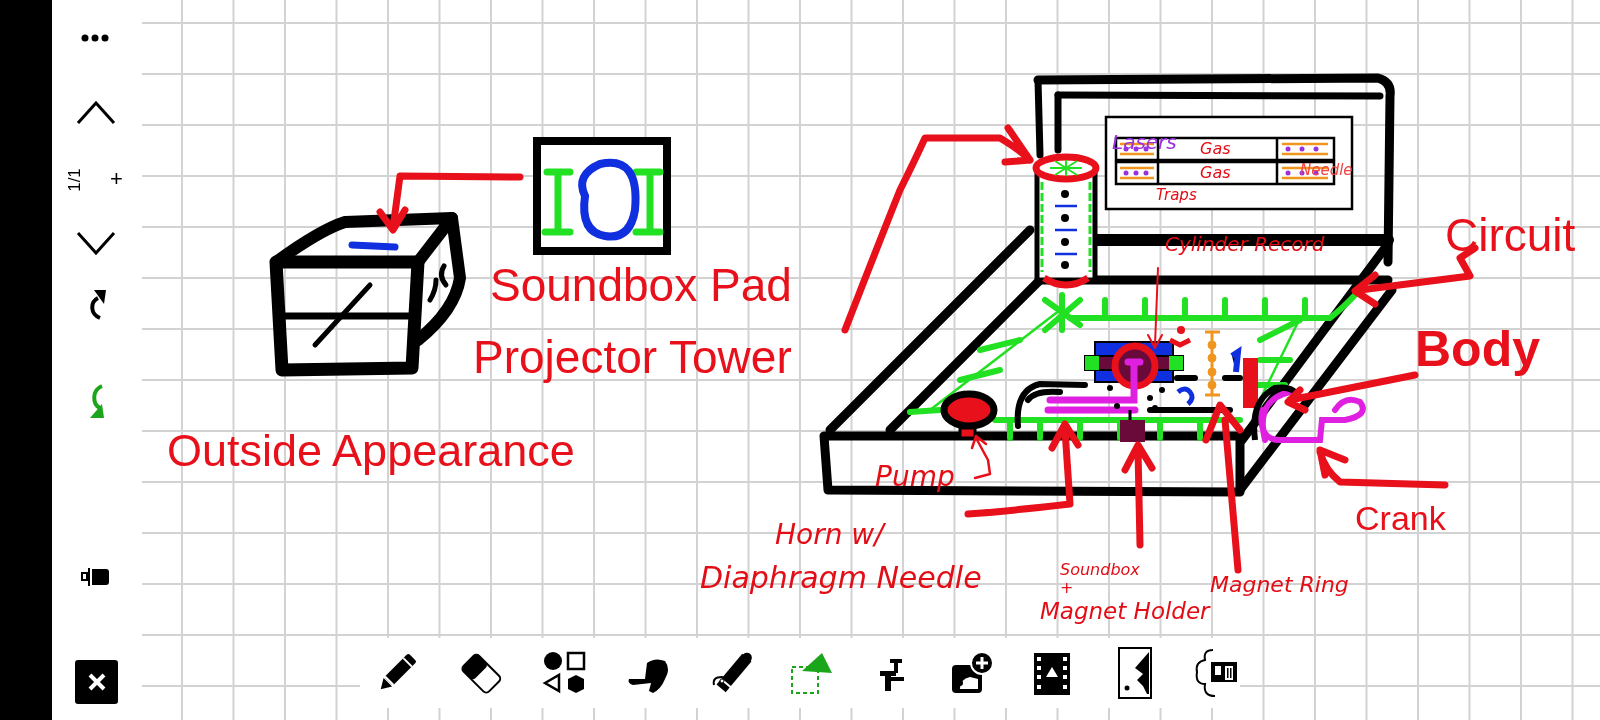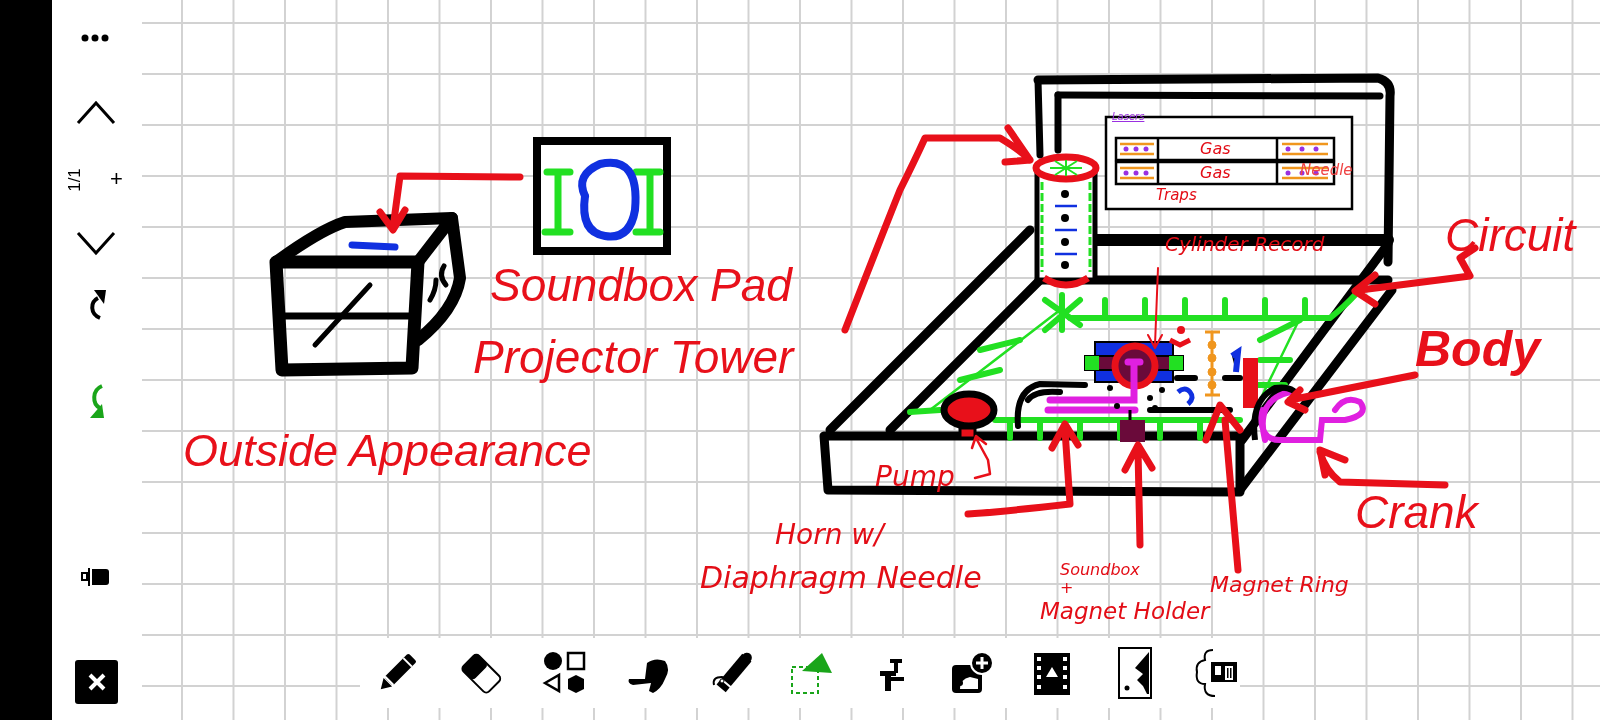--- a/index.html
+++ b/index.html
@@ -14,21 +14,21 @@
     background-size:51.5px 51px;
     background-position:39px 22px;
   }
   .rail-btn { position:absolute; left:70px; width:54px; height:40px; display:flex; align-items:center; justify-content:center; cursor:pointer; }
   .page-indicator { position:absolute; left:60px; top:160px; width:30px; height:40px; display:flex; align-items:center; justify-content:center; transform:rotate(-90deg); font-size:17px; color:#000; }
   .page-add { position:absolute; left:110px; top:168px; font-size:22px; color:#000; line-height:22px; }
   .close-btn { position:absolute; left:75px; top:660px; width:43px; height:44px; background:#000; border-radius:3px; display:flex; align-items:center; justify-content:center; }
   .toolbar { position:absolute; left:360px; top:638px; width:880px; height:70px; background:#fff; }
   .tool { position:absolute; top:8px; width:54px; height:54px; display:flex; align-items:center; justify-content:center; cursor:pointer; }
   .drawing { position:absolute; left:0; top:0; width:1600px; height:720px; pointer-events:none; }
-  .label { position:absolute; color:#e8101a; white-space:nowrap;font-style:italic; }
+  .label { position:absolute; color:#e8101a; white-space:nowrap; }
   .hand { font-family:"DejaVu Sans", sans-serif; font-style:italic; color:#e30d16; }
 </style>
 </head>
 <body>
 
 <div class="left-strip"></div>
 <div class="canvas"></div>
 
 <div class="side-rail"></div>
 
@@ -309,31 +309,31 @@
     <path d="M1475 248 L1460 258 L1470 276 L1360 290 M1375 275 L1355 291 L1375 304"></path>
     <path d="M1415 375 L1290 400 M1300 390 L1288 402 L1305 410"></path>
     <path d="M1445 485 L1340 482 Q1325 470 1320 452 M1325 475 L1320 450 L1345 460"></path>
     <path d="M1158 268 L1155 345 M1148 335 L1155 348 L1162 335" stroke-width="2"></path>
     <path d="M975 478 L990 474 L988 460 L976 438 M972 448 L976 436 L986 444" stroke-width="2.5"></path>
   </g>
 </svg>
 
 <div class="label" style="left:490px; top:258px; font-size:46px;">Soundbox Pad</div>
 <div class="label" style="left:473px; top:330px; font-size:46px;">Projector Tower</div>
-<div class="label" style="left:183px; top:425px; font-size:45px;">Outside Appearance</div>
+<div class="label" style="left:167px; top:425px; font-size:45px;">Outside Appearance</div>
 <div class="label" style="left:1445px; top:208px; font-size:46px;">Circuit</div>
 <div class="label" style="left:1415px; top:320px; font-size:50px; font-weight:bold;">Body</div>
-<div class="label" style="left:1355px; top:485px; font-size:46px;">Crank</div>
+<div class="label" style="left:1355px; top:499px; font-size:34px;">Crank</div>
 
 <div class="label hand" style="left:1165px; top:232px; font-size:20px;text-align:center;">Cylinder Record</div>
 <div class="label hand" style="left:875px; top:460px; font-size:28px;">Pump</div>
 <div class="label hand" style="left:775px; top:518px; font-size:28px;">Horn w/</div>
 <div class="label hand" style="left:700px; top:560px; font-size:30px;">Diaphragm Needle</div>
 <div class="label hand" style="left:1060px; top:560px; font-size:16px;">Soundbox</div>
 <div class="label hand" style="left:1060px; top:578px; font-size:16px;">+</div>
 <div class="label hand" style="left:1040px; top:598px; font-size:23px;">Magnet Holder</div>
 <div class="label hand" style="left:1210px; top:572px; font-size:22px;">Magnet Ring</div>
 
-<div class="label hand" style="left:1112px; top:111px; font-size:10px; color:#9a30e0;text-decoration:underline;">Lasers</div>
+<div class="label hand" style="left:1112px; top:130px; font-size:20px; color:#9a30e0;">Lasers</div>
 <div class="label hand" style="left:1300px; top:117px; font-size:15px; color:#ef4444;margin-top:44px;">Needle</div>
 <div class="label hand" style="left:1200px; top:139px; font-size:16px;">Gas</div>
 <div class="label hand" style="left:1200px; top:163px; font-size:16px;">Gas</div>
 <div class="label hand" style="left:1156px; top:186px; font-size:15px;">Traps</div>
 
 </body></html>

